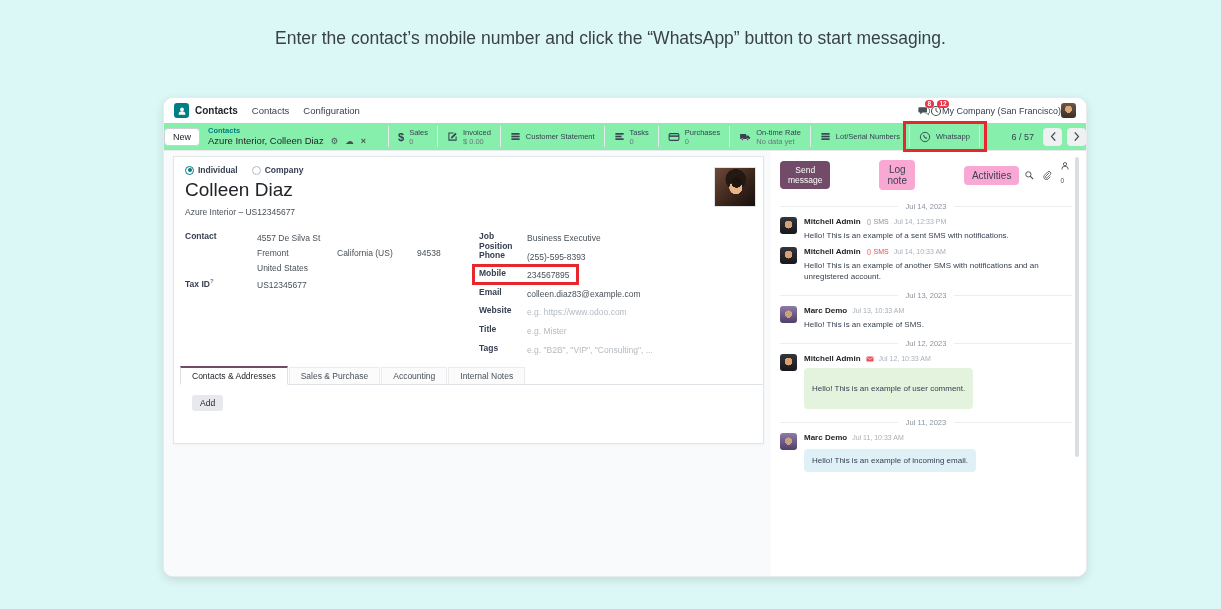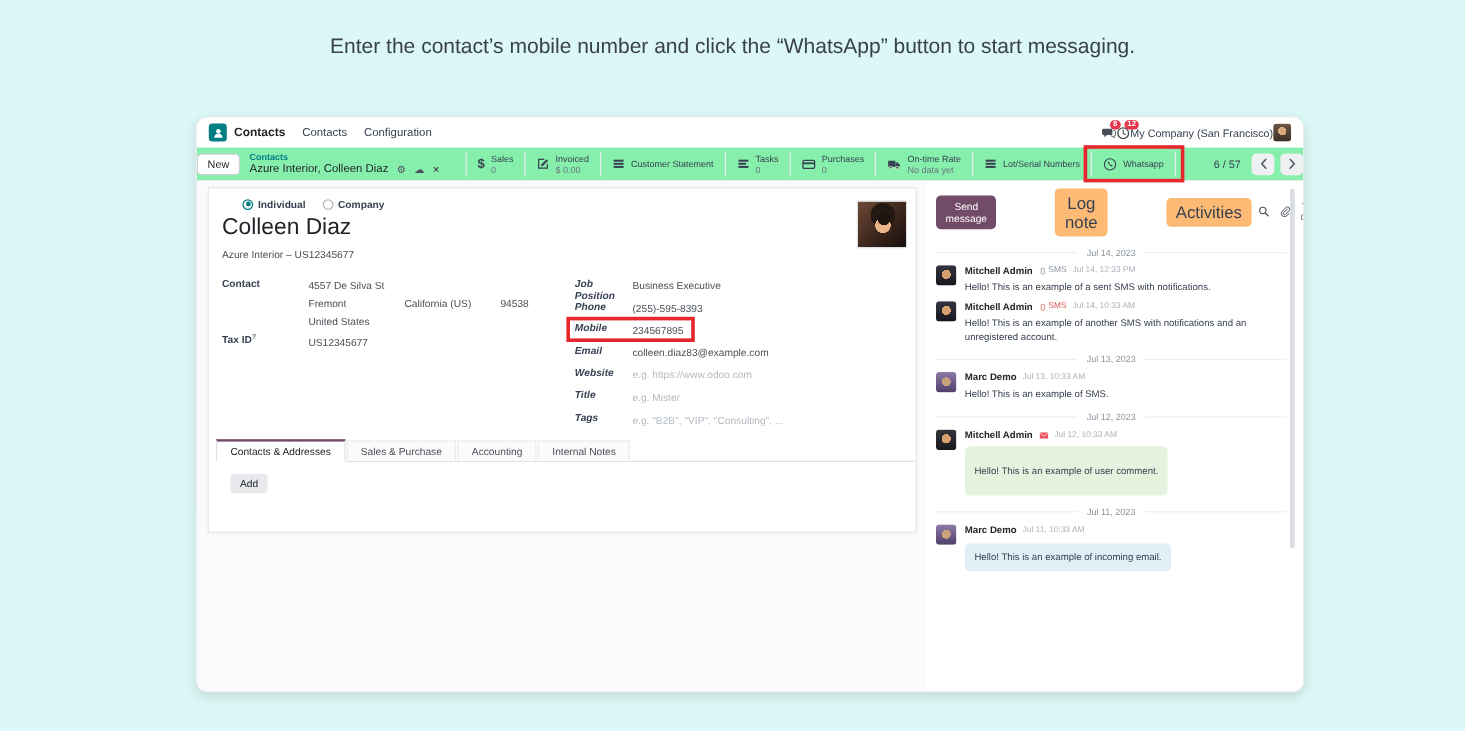--- a/index.html
+++ b/index.html
@@ -54,21 +54,21 @@
   .pager-text { font-size:9px; color:#374151; margin-right:4px; }
   .pager-btn { width:19px; height:18px; border-radius:4px; background:#eef0f2; border:none;
     display:flex; align-items:center; justify-content:center; }
 
   
   .bodyarea { position:absolute; top:53px; left:0; right:0; bottom:0; }
   .left-pane { position:absolute; left:0; top:0; width:607px; height:100%; background:#f9fafb; }
   .sheet { position:absolute; left:9px; top:5px; width:591px; height:288px; background:#fff;
     border:1px solid #e3e6e9; box-shadow:0 1px 2px rgba(0,0,0,.04); }
 
-  .radio-row { position:absolute; left:28px; top:8px; display:flex; align-items:center; gap:14px; }
+  .radio-row { position:absolute; left:11px; top:8px; display:flex; align-items:center; gap:14px; }
   .radio-opt { display:flex; align-items:center; gap:4px; font-size:8.5px; color:#374151; font-weight:bold; }
   .radio { width:9px; height:9px; border:1px solid #b4bac0; border-radius:50%; background:#fff; position:relative; }
   .radio.sel { border-color:#017e84; }
   .radio.sel::after { content:""; position:absolute; inset:1.5px; border-radius:50%; background:#017e84; }
 
   .contact-name { position:absolute; left:11px; top:22px; font-size:19px; font-weight:normal; color:#212529; }
   .subtitle { position:absolute; left:11px; top:50px; font-size:8.5px; color:#495057; }
   .photo { position:absolute; left:540px; top:10px; width:42px; height:40px; border:1px solid #dfe3e6;
     background:
       radial-gradient(circle at 54% 38%, #1d1410 0 16%, transparent 17%),
@@ -76,21 +76,21 @@
       radial-gradient(circle at 52% 30%, #241812 0 30%, transparent 31%),
       linear-gradient(135deg,#6e4a38,#38231a 60%,#17100c); }
 
   .fields { position:absolute; left:0; top:74px; width:100%; }
   .col-l { position:absolute; left:11px; top:0; width:285px; }
   .col-r { position:absolute; left:305px; top:0; width:275px; }
   .frow { display:flex; align-items:flex-start; }
   .col-r .frow { height:18.6px; position:relative; }
   .flabel { font-size:8.5px; font-weight:bold; color:#374151; flex:none; }
   .col-l .flabel { width:72px; }
-  .col-r .flabel { width:48px;font-style:italic; }
+  .col-r .flabel { width:48px; }
   .fval { font-size:8.5px; color:#495057; line-height:15px; }
   .placeholder { color:#b4bbc1; }
   .addr-line2 { display:flex; }
   .addr-city { width:80px; }
   .addr-state { width:80px; }
   .suphelp { font-size:6px; vertical-align:super; color:#6c757d; }
   .redbox-mobile { position:absolute; left:-7px; top:-4px; width:107px; height:21px;
     border:3px solid #e8272d; pointer-events:none; z-index:5; }
 
   .tabs { position:absolute; left:6px; right:0; top:210px; display:flex; align-items:flex-end;
@@ -99,21 +99,21 @@
     border:1px solid #e9ebee; border-bottom:none; margin-right:1px; }
   .tab.active { background:#fff; color:#212529; border:1px solid #dee2e6; border-bottom:1px solid #fff;
     border-top:2px solid #714b67; margin-bottom:-1px; }
   .add-btn { position:absolute; left:18px; top:238px; background:#e7e9ec; border:none; border-radius:3px;
     padding:3px 8px; font-size:8.5px; color:#212529; }
 
   
   .chatter { position:absolute; left:607px; top:0; right:0; height:100%; background:#fff; padding:6px 14px 0 9px; }
   .ctoolbar { display:flex; align-items:center; gap:5px; }
   .btn-send { background:#714b67; color:#fff; border:none; border-radius:4px; padding:4px 8px; font-size:8.5px; }
-  .btn-flat { background:#fdba74; color:#374151; border:none; border-radius:4px; padding:4px 8px; font-size:14px;margin-left:44px; }
+  .btn-flat { background:#f9a8d4; color:#374151; border:none; border-radius:4px; padding:4px 8px; font-size:10px;margin-left:44px; }
   .ct-icons { margin-left:auto; display:flex; align-items:center; gap:8px; color:#495057; }
   .follow { font-size:9px; color:#212529; margin-left:4px;padding-left:43px; }
   .supcount { font-size:6.5px; vertical-align:super; color:#495057; }
 
   .divider { display:flex; align-items:center; gap:8px; color:#8b949e; font-size:7.5px; margin:9px 0 3px; }
   .divider::before, .divider::after { content:""; flex:1; border-top:1px solid #eceef0; }
 
   .msg { display:flex; gap:7px; margin-top:6px; }
   .avatar { width:17px; height:17px; border-radius:3px; flex:none; }
   .av-mitchell { background:radial-gradient(circle at 50% 45%, #d8a06e 0 30%, transparent 31%), linear-gradient(#34343e,#17171d); }

